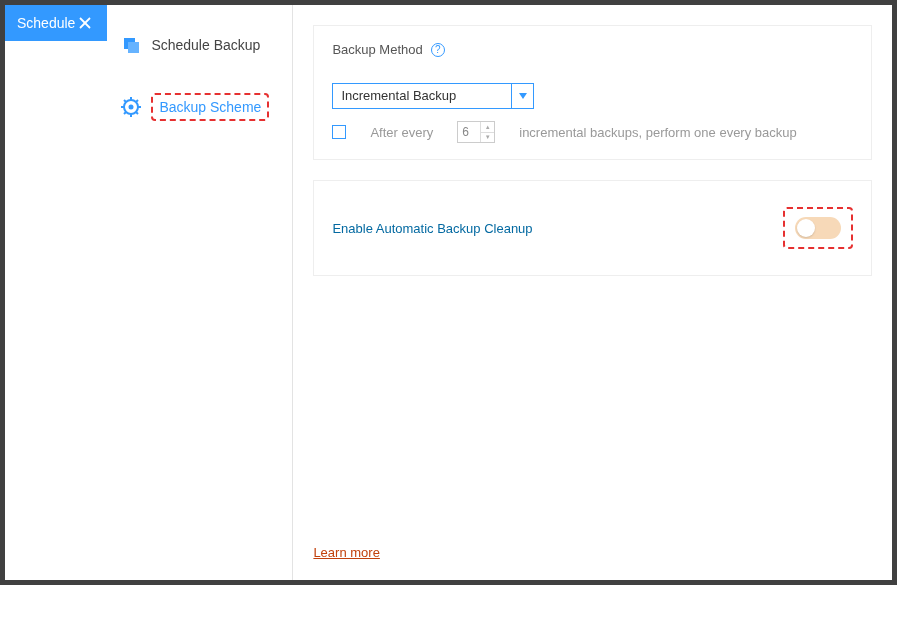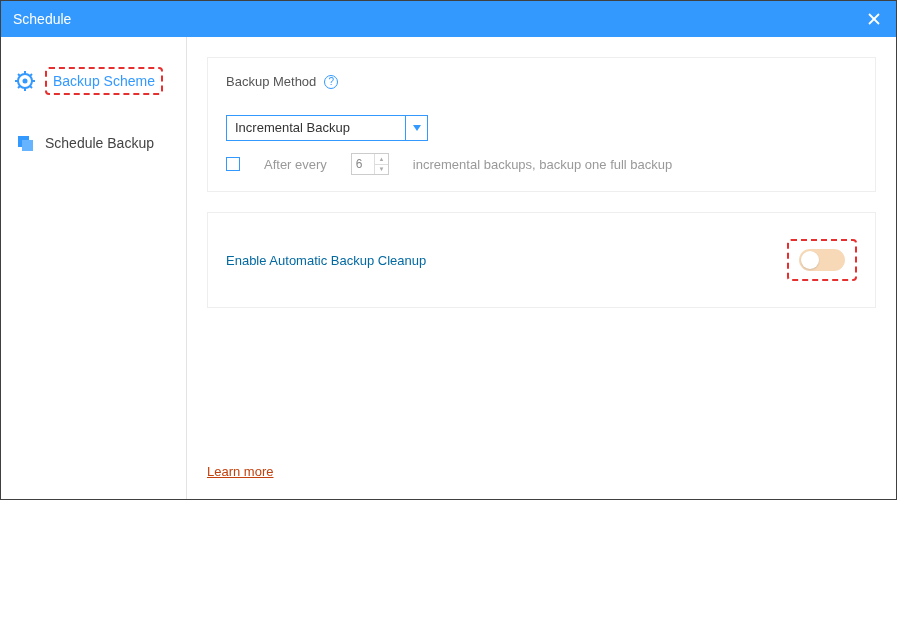--- a/index.html
+++ b/index.html
@@ -6,24 +6,24 @@
   body {
     font-family: "Segoe UI", Tahoma, sans-serif;
     background: #ffffff;
     width: 897px;
     height: 639px;
     overflow: hidden;
     position: relative;
   }
   .window {
     width: 897px;
-    height: 500px;
-    border: 1px solid #404040;
-    display: flex;
-    flex-direction: column;
+    height: 585px;
+    border: 5px solid #404040;
+    display: flex;
+    flex-direction: row;
   }
   .titlebar {
     background: #3399ff;
     color: #ffffff;
     height: 36px;
     display: flex;
     align-items: center;
     justify-content: space-between;
     padding: 0 12px;
     font-size: 14px;
@@ -234,20 +234,30 @@
       <svg width="14" height="14" viewBox="0 0 14 14">
         <line x1="2" y1="2" x2="12" y2="12" stroke="#ffffff" stroke-width="1.8"></line>
         <line x1="12" y1="2" x2="2" y2="12" stroke="#ffffff" stroke-width="1.8"></line>
       </svg>
     </div>
   </div>
 
   <div class="body">
 
     <div class="sidebar">
+
+      <div class="nav-item">
+        <span class="icon">
+          <svg width="20" height="20" viewBox="0 0 20 20">
+            <rect x="3" y="3" width="11" height="11" fill="#3399ff"></rect>
+            <rect x="7" y="7" width="11" height="11" fill="#66b3ff"></rect>
+          </svg>
+        </span>
+        <span>Schedule Backup</span>
+      </div>
 
       <div class="nav-item selected">
         <span class="icon">
           <svg width="20" height="20" viewBox="0 0 20 20">
             <circle cx="10" cy="10" r="7" fill="none" stroke="#3399ff" stroke-width="2"></circle>
             <circle cx="10" cy="10" r="2.5" fill="#3399ff"></circle>
             <g stroke="#3399ff" stroke-width="2">
               <line x1="10" y1="0" x2="10" y2="3"></line>
               <line x1="10" y1="17" x2="10" y2="20"></line>
               <line x1="0" y1="10" x2="3" y2="10"></line>
@@ -255,30 +265,20 @@
               <line x1="3" y1="3" x2="5" y2="5"></line>
               <line x1="15" y1="15" x2="17" y2="17"></line>
               <line x1="15" y1="5" x2="17" y2="3"></line>
               <line x1="3" y1="17" x2="5" y2="15"></line>
             </g>
           </svg>
         </span>
         <span class="nav-highlight">Backup Scheme</span>
       </div>
 
-      <div class="nav-item">
-        <span class="icon">
-          <svg width="20" height="20" viewBox="0 0 20 20">
-            <rect x="3" y="3" width="11" height="11" fill="#3399ff"></rect>
-            <rect x="7" y="7" width="11" height="11" fill="#66b3ff"></rect>
-          </svg>
-        </span>
-        <span>Schedule Backup</span>
-      </div>
-
     </div>
 
     <div class="main">
 
       <div class="panel">
         <div class="label-row">
           <span>Backup Method</span>
           <span class="help-icon">?</span>
         </div>
 
@@ -294,21 +294,21 @@
         <div class="checkbox-row">
           <div class="checkbox"></div>
           <span>After every</span>
           <div class="num-input">
             <div class="num-val">6</div>
             <div class="spin">
               <div>▲</div>
               <div>▼</div>
             </div>
           </div>
-          <span>incremental backups, backup one full backup</span>
+          <span>incremental backups, perform one every backup</span>
         </div>
       </div>
 
       <div class="cleanup-panel">
         <span class="cleanup-label">Enable Automatic Backup Cleanup</span>
         <div class="toggle-wrap">
           <div class="toggle">
             <div class="knob"></div>
           </div>
         </div>

